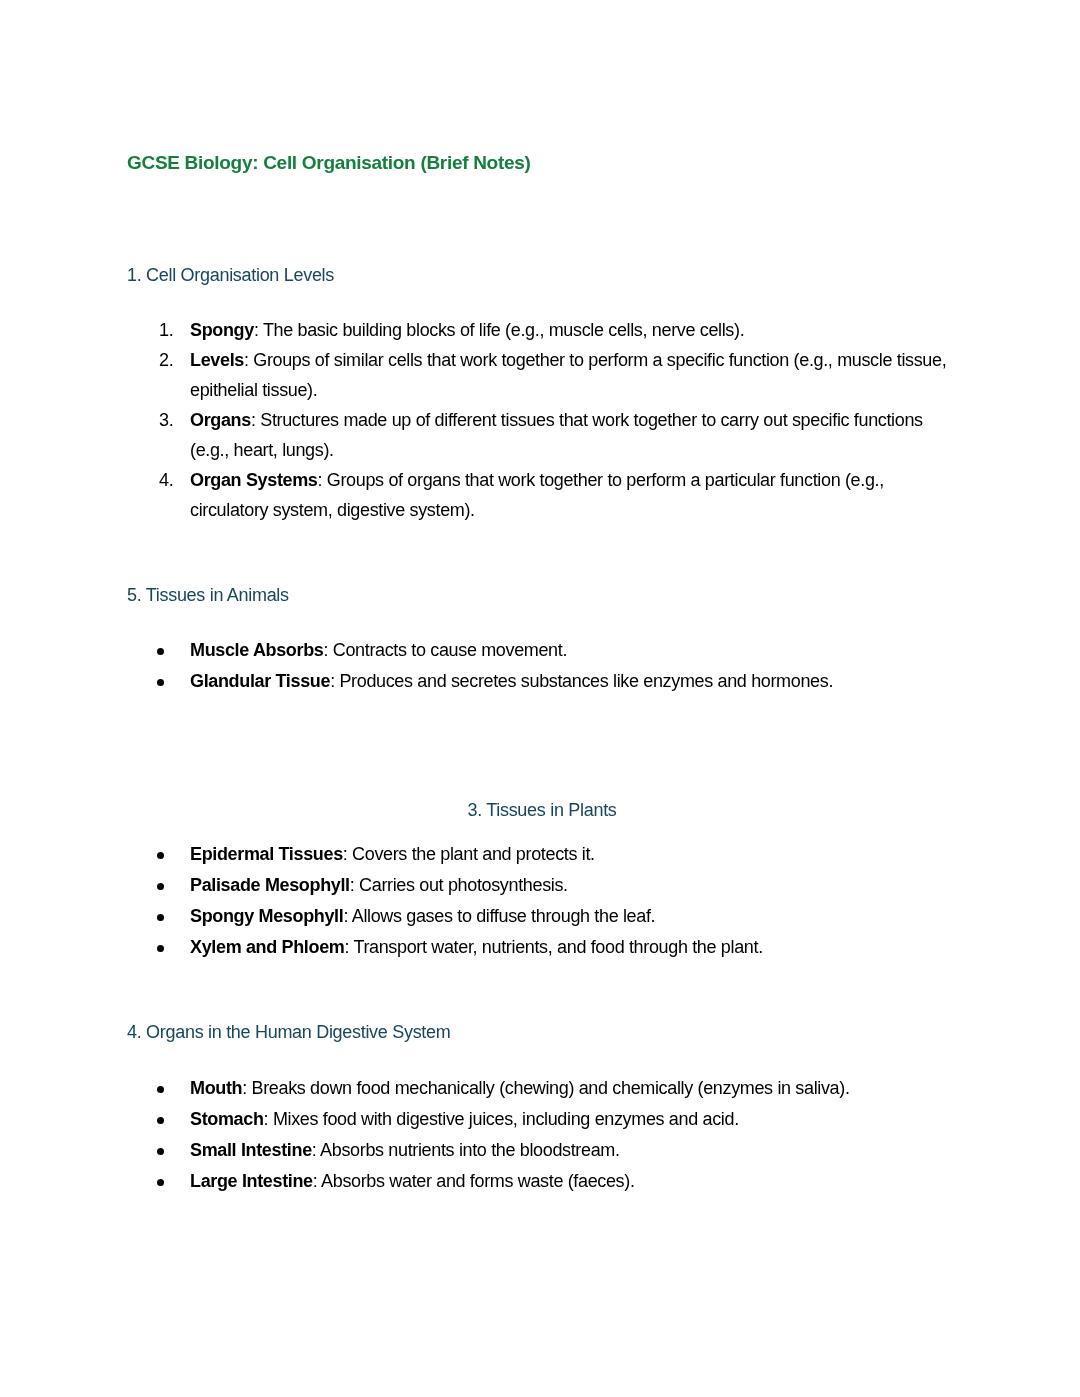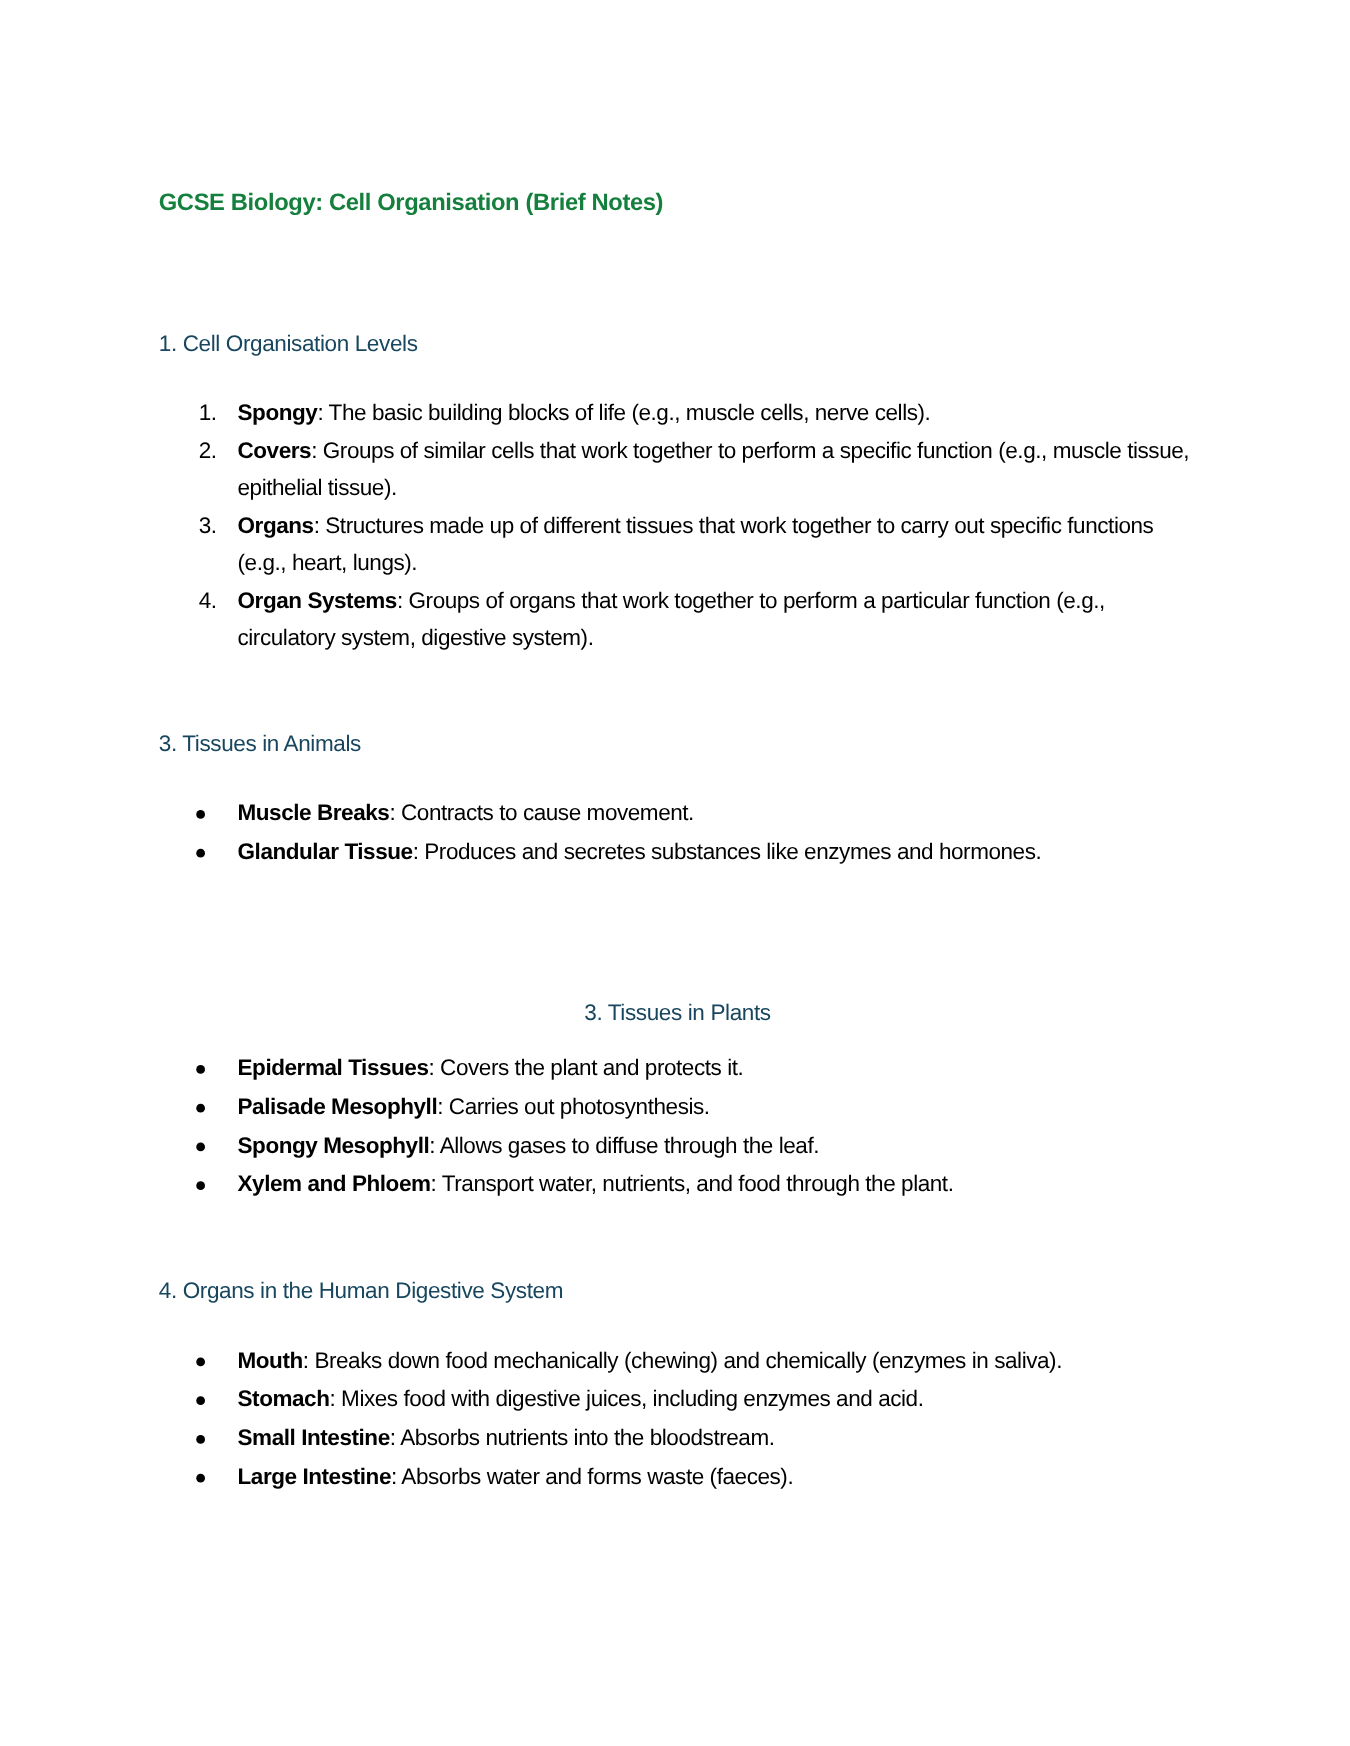--- a/index.html
+++ b/index.html
@@ -90,39 +90,39 @@
   <div class="section" style="top:263px;">
     <h2>1. Cell Organisation Levels</h2>
   </div>
   <ol class="list" style="top:315px;">
     <li>
       <span class="marker">1.</span>
       <span class="term">Spongy</span><span>: The basic building blocks of life (e.g., muscle cells, nerve cells).</span>
     </li>
     <li>
       <span class="marker">2.</span>
-      <span class="term">Covers</span><span>: Groups of similar cells that work together to perform a specific function (e.g., muscle tissue, epithelial tissue).</span>
+      <span class="term">Levels</span><span>: Groups of similar cells that work together to perform a specific function (e.g., muscle tissue, epithelial tissue).</span>
     </li>
     <li>
       <span class="marker">3.</span>
       <span class="term">Organs</span><span>: Structures made up of different tissues that work together to carry out specific functions (e.g., heart, lungs).</span>
     </li>
     <li>
       <span class="marker">4.</span>
       <span class="term">Organ Systems</span><span>: Groups of organs that work together to perform a particular function (e.g., circulatory system, digestive system).</span>
     </li>
   </ol>
 
   <div class="section" style="top:583px;">
-    <h2>3. Tissues in Animals</h2>
+    <h2>5. Tissues in Animals</h2>
   </div>
   <ul class="list bullets" style="top:635px;">
     <li>
       <span class="marker"></span>
-      <span class="term">Muscle Breaks</span><span>: Contracts to cause movement.</span>
+      <span class="term">Muscle Absorbs</span><span>: Contracts to cause movement.</span>
     </li>
     <li>
       <span class="marker"></span>
       <span class="term">Glandular Tissue</span><span>: Produces and secretes substances like enzymes and hormones.</span>
     </li>
   </ul>
 
   <div class="section" style="top:798px;text-align:center;">
     <h2>3. Tissues in Plants</h2>
   </div>

